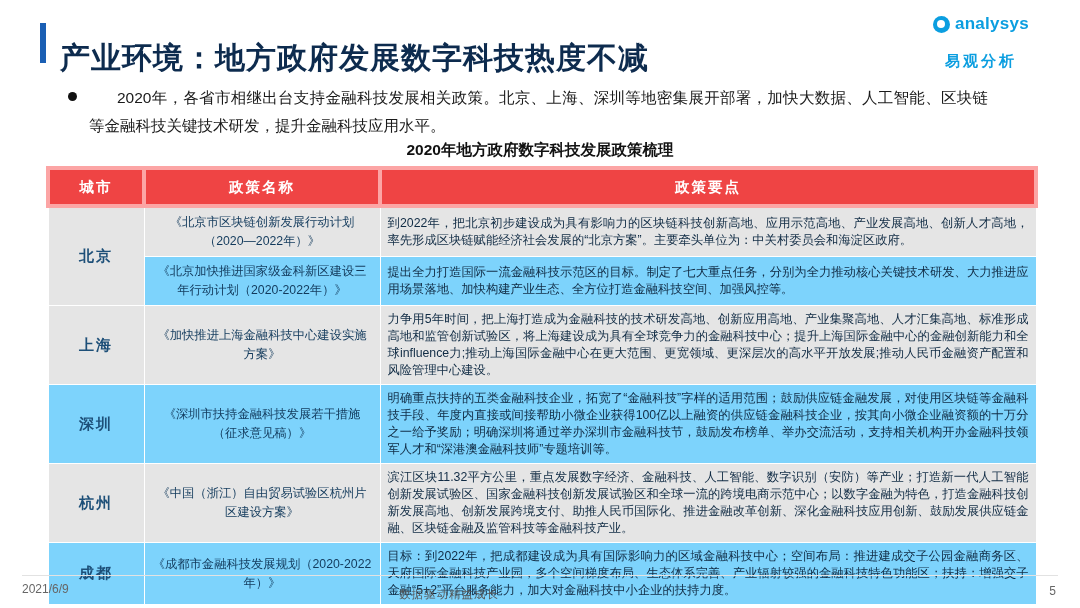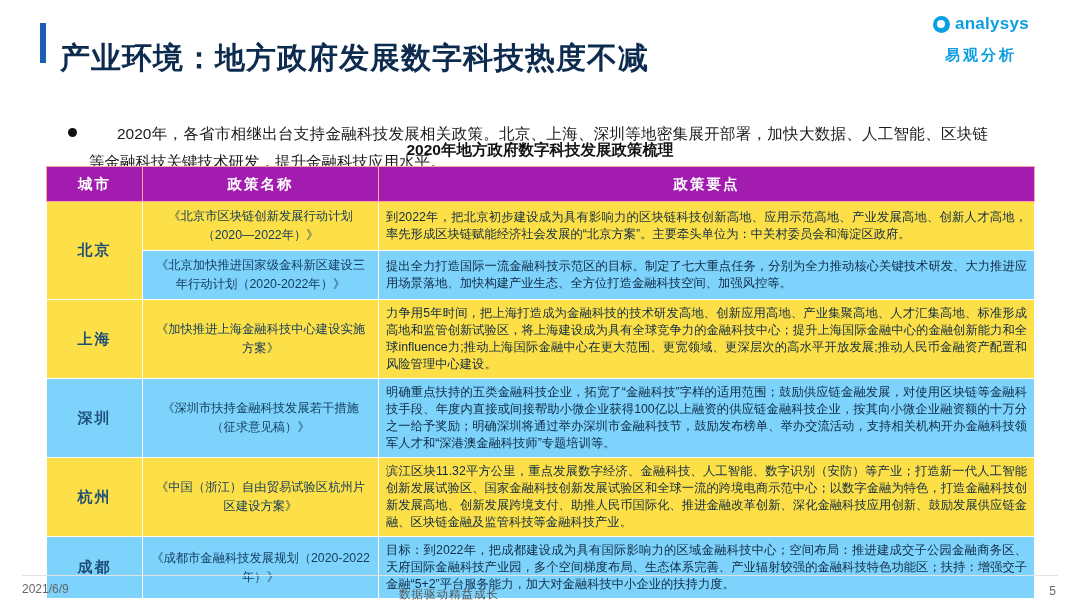--- a/index.html
+++ b/index.html
@@ -81,32 +81,31 @@
     font-size: 17px;
     color: #0b9ee0;
     font-weight: bold;
     letter-spacing: .3px;
   }
   .logo-cn {
     font-size: 15px;
     color: #0b9ee0;
     font-weight: bold;
     letter-spacing: 3px;
-    margin-top: 12px;
+    margin-top: 18px;
   }
 
   
   .bullet-block {
     position: absolute;
     top: 84px;
     left: 68px;
     width: 920px;
     display: flex;
     gap: 12px;
-    margin-top: 36px;
   }
   .bullet-dot {
     width: 9px;
     height: 9px;
     border-radius: 50%;
     background: #111;
     margin-top: 8px;
     flex: none;
   }
   .bullet-text {
@@ -132,26 +131,26 @@
   
   table.policy-table {
     position: absolute;
     top: 166px;
     left: 46px;
     width: 988px;
     border-collapse: collapse;
     table-layout: fixed;
   }
   table.policy-table th {
-    background: #a21caf;
+    background: #ef4444;
     color: #ffffff;
     font-size: 14.5px;
     font-weight: bold;
     height: 32px;
-    border: 1px solid #fca5a5;
+    border: 4px solid #fca5a5;
     letter-spacing: 2px;
   }
   table.policy-table td {
     border: 1px solid #ffffff;
     vertical-align: middle;
     padding: 5px 7px;
   }
   .col-city   { width: 96px; }
   .col-policy { width: 236px; }
   .col-point  { width: 656px; }
@@ -170,21 +169,21 @@
     text-align: center;
   }
   .point-cell {
     font-size: 12.3px;
     line-height: 17px;
     color: #102b44;
     text-align: justify;
     margin-top: 9px;
   }
 
-  .band-a td { background: #fde047; }
+  .band-a td { background: #e5e5e5; }
   .band-b td { background: #7dd3fc; }
 
   
   .footer-date {
     position: absolute;
     left: 22px;
     bottom: 12px;
     font-size: 12px;
     color: #666;
   }

